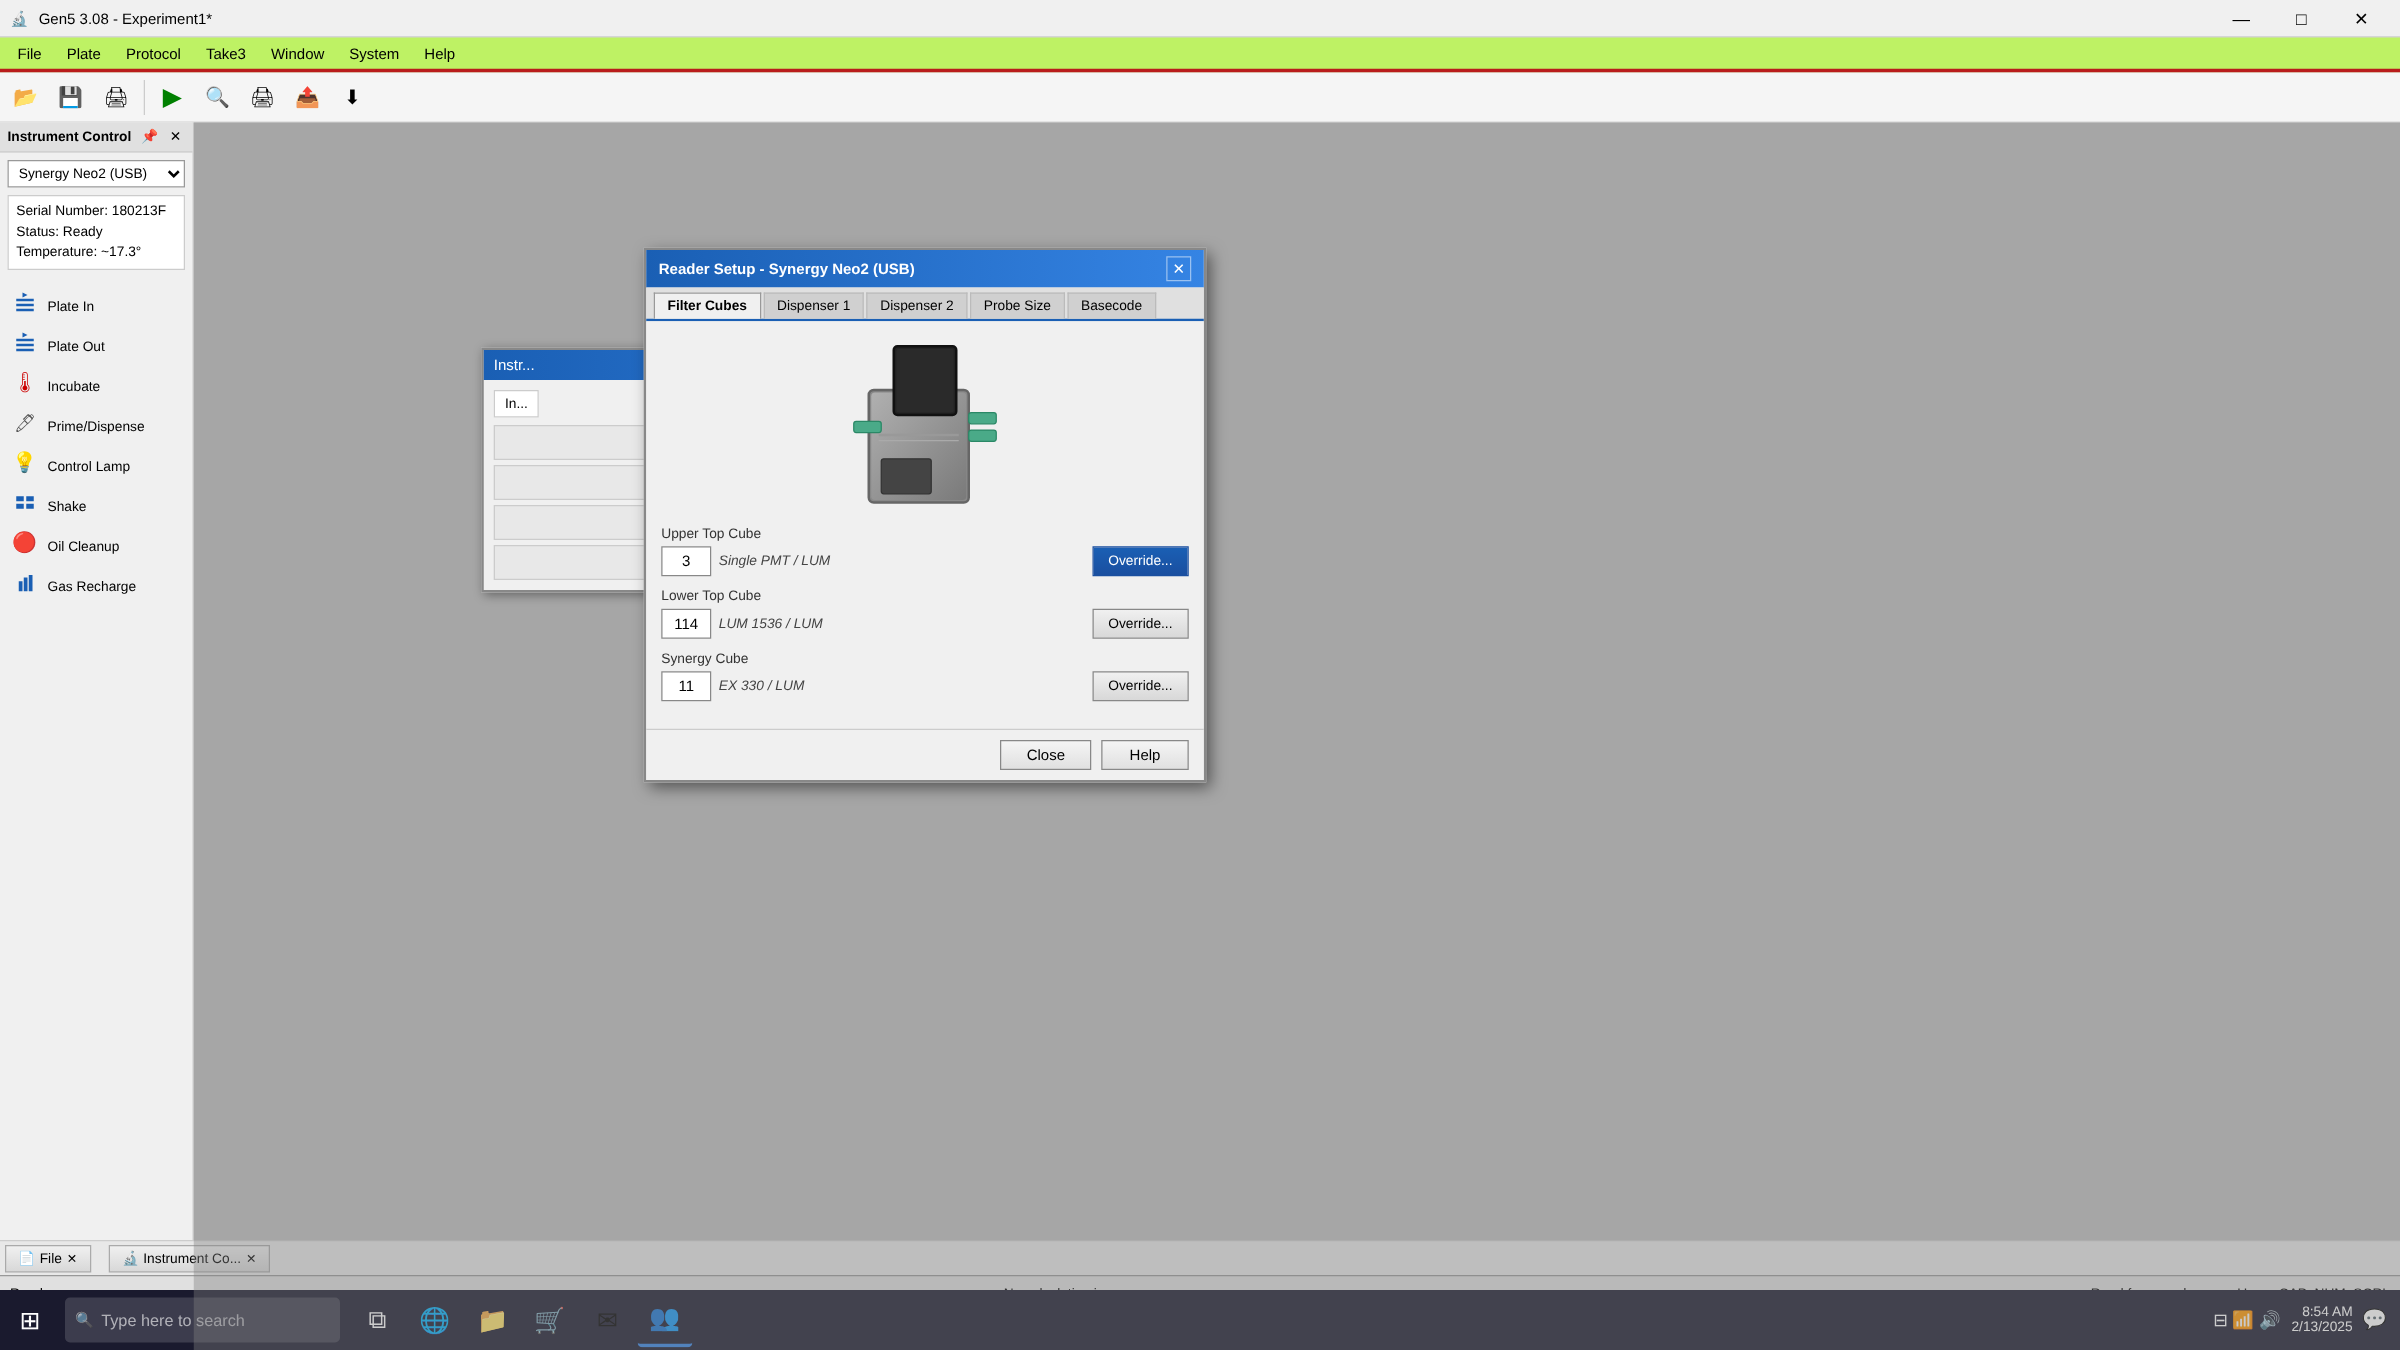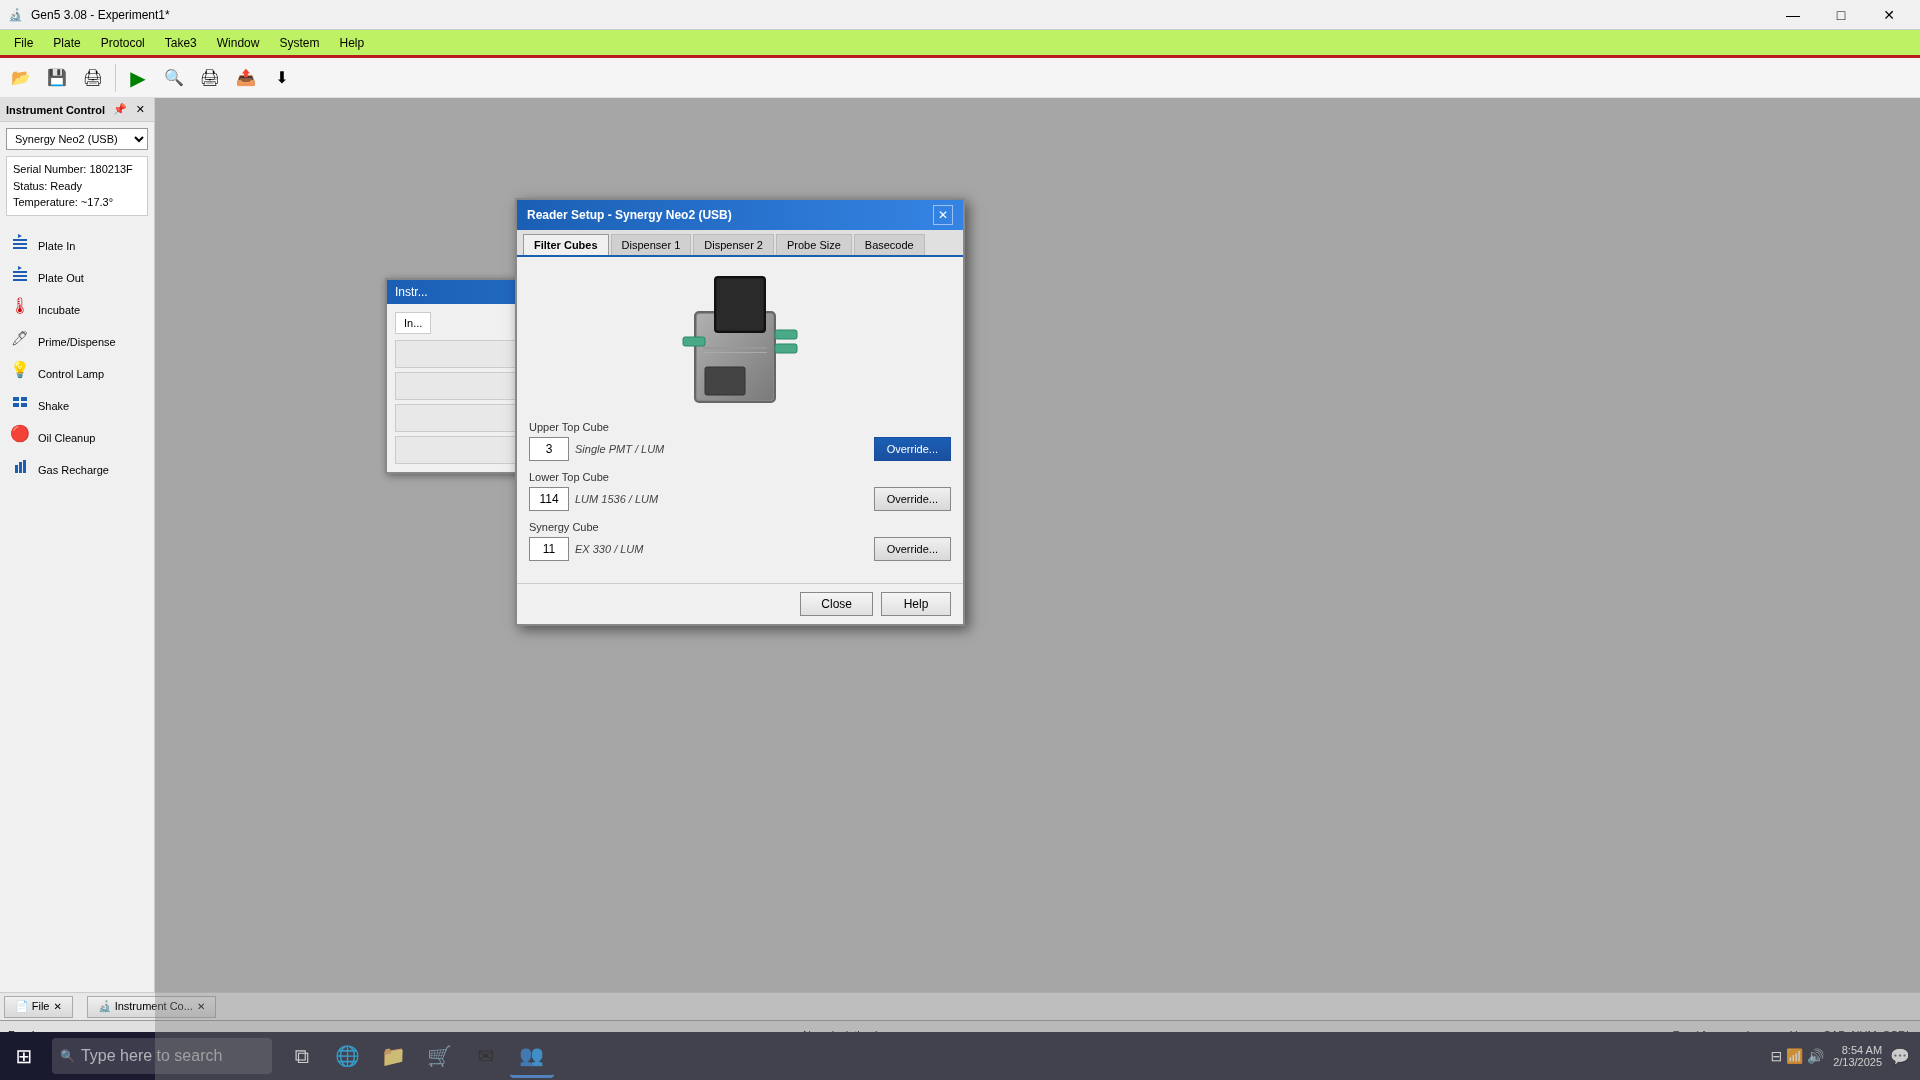--- a/index.html
+++ b/index.html
@@ -343,21 +343,21 @@
       display: flex; align-items: center;
       background: rgba(255,255,255,0.15);
       border-radius: 4px;
       margin: 0 4px;
       padding: 0 8px;
       height: 36px; width: 220px;
       gap: 6px;
     }
     #search-input {
       background: transparent; border: none; outline: none;
-      color: white; font-size: 16px; flex: 1;
+      color: white; font-size: 13px; flex: 1;
     }
     #search-input::placeholder { color: rgba(255,255,255,0.6); }
     #taskbar-apps { display: flex; align-items: center; margin-left: 4px; gap: 2px; }
     .taskbar-app {
       width: 44px; height: 44px;
       background: transparent; border: none; cursor: pointer;
       display: flex; align-items: center; justify-content: center;
       font-size: 20px; border-radius: 4px;
     }
     .taskbar-app.active { border-bottom: 3px solid #3584e4; }

